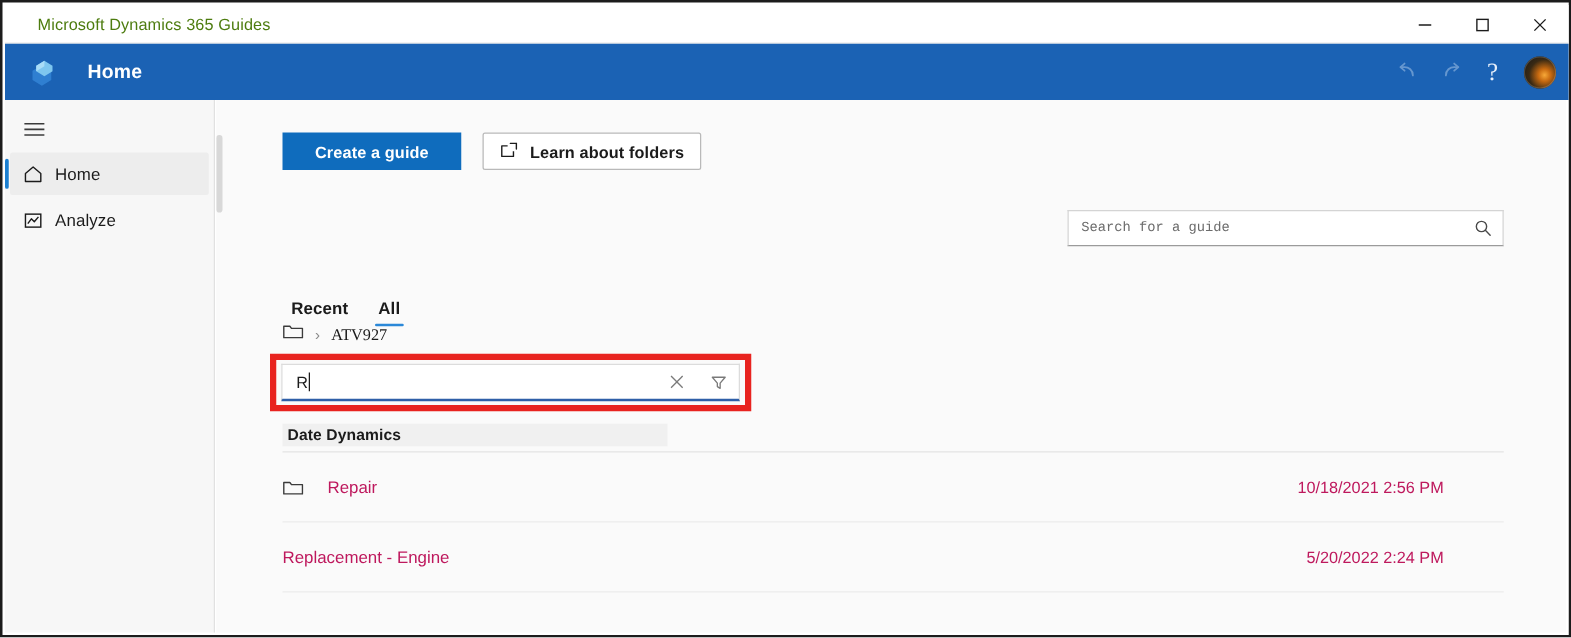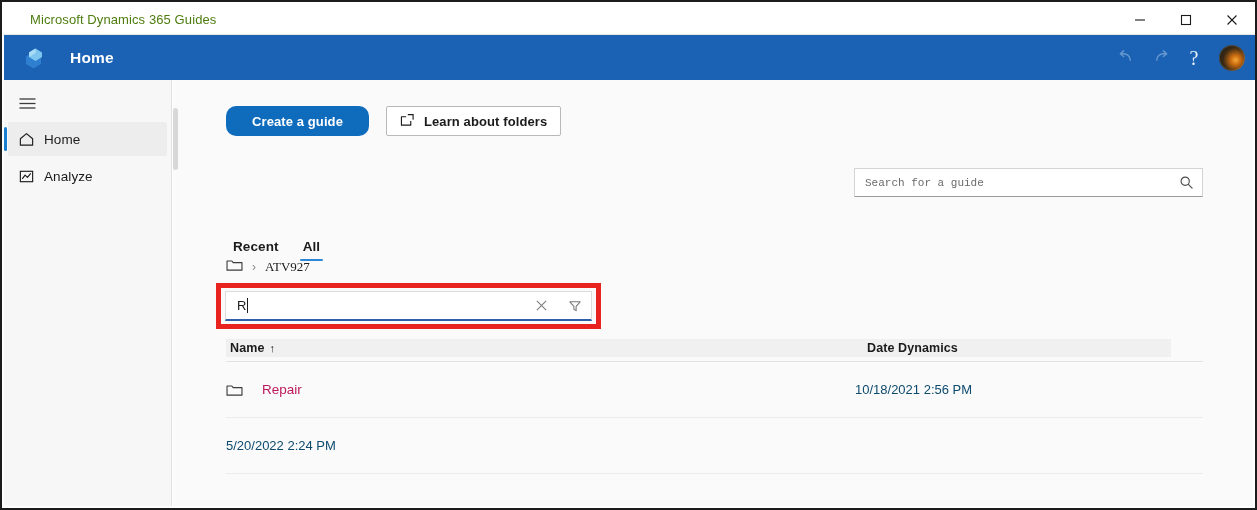--- a/index.html
+++ b/index.html
@@ -193,21 +193,21 @@
     align-items: center;
   }
   .btn-primary {
     height: 30px;
     min-width: 143px;
     background: #0f6cbd;
     color: #ffffff;
     font-size: 13px;
     font-weight: bold;
     border: none;
-    border-radius: 10px;
+    border-radius: 0;
     padding: 0 14px;
     cursor: default;
     letter-spacing: .1px;
     font-family: "Liberation Sans", sans-serif;
   }
   .btn-secondary {
     height: 30px;
     background: #ffffff;
     color: #1b1b1b;
     font-size: 13px;
@@ -383,21 +383,22 @@
   .row-icon {
     width: 36px;
     display: flex;
     align-items: center;
     flex: 0 0 36px;
   }
   .row-icon.empty { width: 0; flex: 0 0 0; }
   .cell-date {
     width: 300px;
     font-size: 13px;
-    color: #0c4a6e;
+    color: #be185d;
+    text-align: right;
   }
 </style>
 </head>
 <body>
 
 <div id="app">
 
   <div class="titlebar">
     <div class="titlebar-text">Microsoft Dynamics 365 Guides</div>
     <div class="win-controls">
@@ -535,40 +536,40 @@
       </span>
       <span class="filter-btn">
         <svg width="14" height="14" viewBox="0 0 15 15">
           <path d="M2 3 L13 3 L8.7 8 L8.7 12.5 L6.3 11 L6.3 8 Z" fill="none" stroke="#7a7a7a" stroke-width="1.15" stroke-linejoin="round"></path>
         </svg>
       </span>
     </div>
 
     <div class="table">
       <div class="thead">
-        <div class="th col-name">
-          <span>Name</span>
-          <span class="sort-arrow">↑</span>
-        </div>
         <div class="th col-date">
           <span>Date Dynamics</span>
         </div>
       </div>
 
       <div class="trow">
         <div class="cell-name">
           <span class="row-icon">
             <svg width="17" height="14" viewBox="0 0 18 15">
               <path d="M1 3.2 L6.2 3.2 L7.6 5 L17 5 L17 13 L1 13 Z" fill="none" stroke="#3b3b3b" stroke-width="1.2" stroke-linejoin="round"></path>
             </svg>
           </span>
           <span>Repair</span>
         </div>
         <div class="cell-date">10/18/2021 2:56 PM</div>
       </div>
 
       <div class="trow">
+        <div class="cell-name">
+          <span class="row-icon empty"></span>
+          <span>Replacement - Engine</span>
+        </div>
         <div class="cell-date">5/20/2022 2:24 PM</div>
       </div>
     </div>
 
   </div>
 </div>
 
 </body></html>

